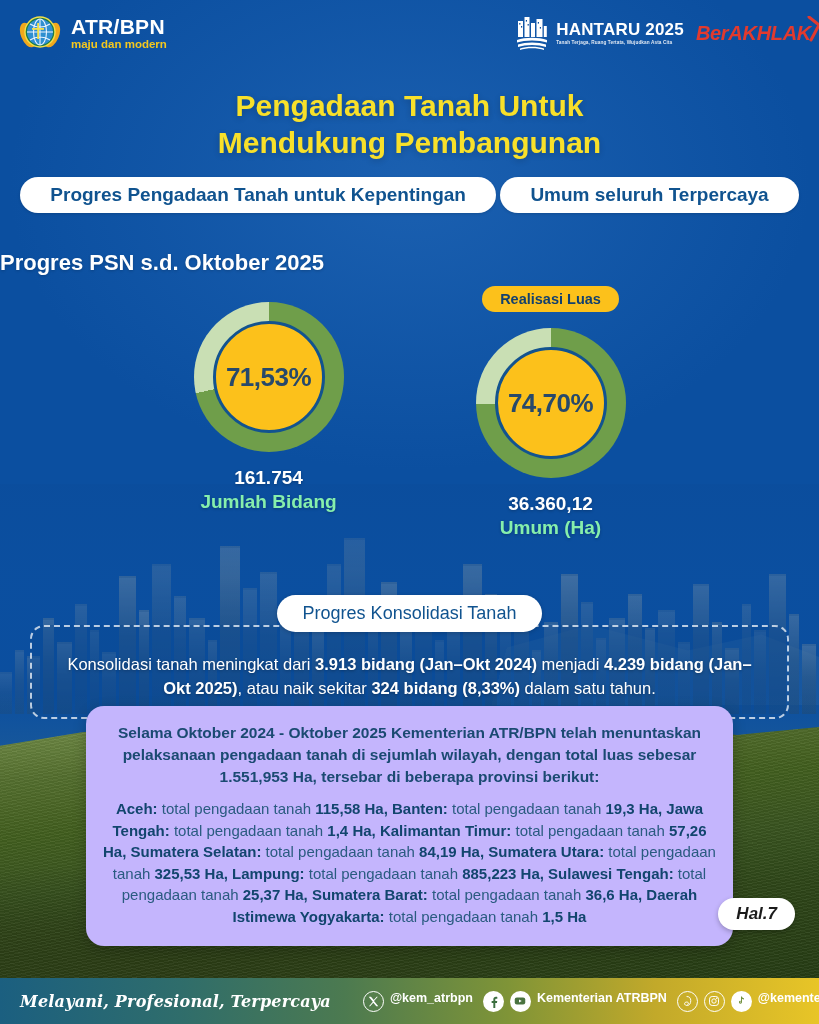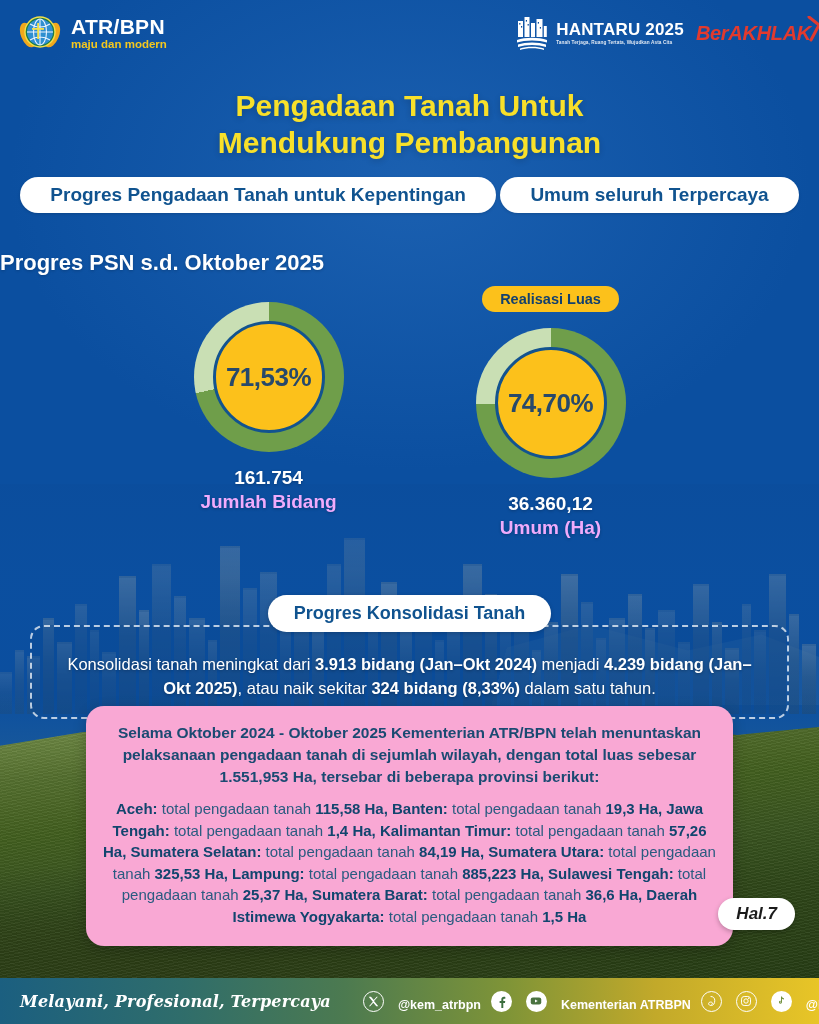--- a/index.html
+++ b/index.html
@@ -193,51 +193,51 @@
     display: flex; align-items: center; justify-content: center;
   }
   .donut .value {
     color: #27496b; font-size: 26px; font-weight: bold; letter-spacing: -.5px;
   }
   .metric-number {
     color: #ffffff; font-weight: bold; font-size: 19px; margin-top: 14px; line-height: 1.25;
     text-shadow: 0 1px 3px rgba(0,0,0,.25);
   }
   .metric-label {
-    color: #f0abfc; font-weight: bold; font-size: 19px; line-height: 1.25;
+    color: #86efac; font-weight: bold; font-size: 19px; line-height: 1.25;
     text-shadow: 0 1px 3px rgba(0,0,0,.25);
   }
 
   
   .konsol-pill-wrap {
     position: absolute; left: 0; right: 0; top: 595px; text-align: center; z-index: 8;
   }
   .konsol-pill {
     display: inline-block; background: #ffffff; color: #10538f;
-    font-size: 18px; font-weight: bold; padding: 8px 26px; border-radius: 22px;
+    font-size: 18px; font-weight: normal; padding: 8px 26px; border-radius: 22px;
     box-shadow: 0 1px 4px rgba(0,0,0,.2);
   }
   .konsol-box {
     position: absolute; left: 30px; right: 30px; top: 625px;
     border: 2px dashed rgba(255,255,255,.72);
     border-radius: 14px;
     padding: 26px 26px 16px;
     background: rgba(10,70,145,.34);
     z-index: 7;
   }
   .konsol-text {
     color: #ffffff; font-size: 16.5px; line-height: 1.45; text-align: center;
     text-shadow: 0 1px 3px rgba(0,0,0,.3);
   }
   .konsol-text b { font-weight: bold; }
 
   
   .info-card {
     position: absolute; left: 86px; right: 86px; top: 706px;
-    background: #f9a8d4;
+    background: #c4b5fd;
     border-radius: 18px;
     padding: 16px 14px 18px;
     z-index: 7;
     box-shadow: 0 4px 14px rgba(0,0,0,.22);
   }
   .info-head {
     color: #1b4a72; font-size: 15.5px; font-weight: bold;
     text-align: center; line-height: 1.42;
   }
   .info-body {
@@ -262,21 +262,21 @@
     background: linear-gradient(90deg, #1b5f80 0%, #2f6d6b 22%, #4c7a50 42%, #7f9437 62%, #c2a92a 80%, #e8c527 100%);
     display: flex; align-items: center; padding: 0 14px 0 20px;
     z-index: 9; gap: 10px;
   }
   .tagline {
     color: #ffffff; font-size: 16px; font-style: italic;
     font-family: "DejaVu Serif", serif; font-weight: bold; letter-spacing: .2px;
     white-space: nowrap;
   }
   .fdiv { width: 1px; height: 24px; background: rgba(255,255,255,.6); margin: 0 6px; }
-  .fgroup { display: flex; align-items: flex-end; gap: 14px; }
+  .fgroup { display: flex; align-items: flex-start; gap: 6px; }
   .fhandle { color: #ffffff; font-size: 12.5px; font-weight: bold; white-space: nowrap; }
   .sicon {
     width: 21px; height: 21px; border-radius: 50%;
     background: #ffffff;
     display: flex; align-items: center; justify-content: center;
     flex: 0 0 21px;
   }
   .sicon.outline { background: transparent; border: 1.6px solid #ffffff; }
   .sicon svg { display: block; }
 </style>

